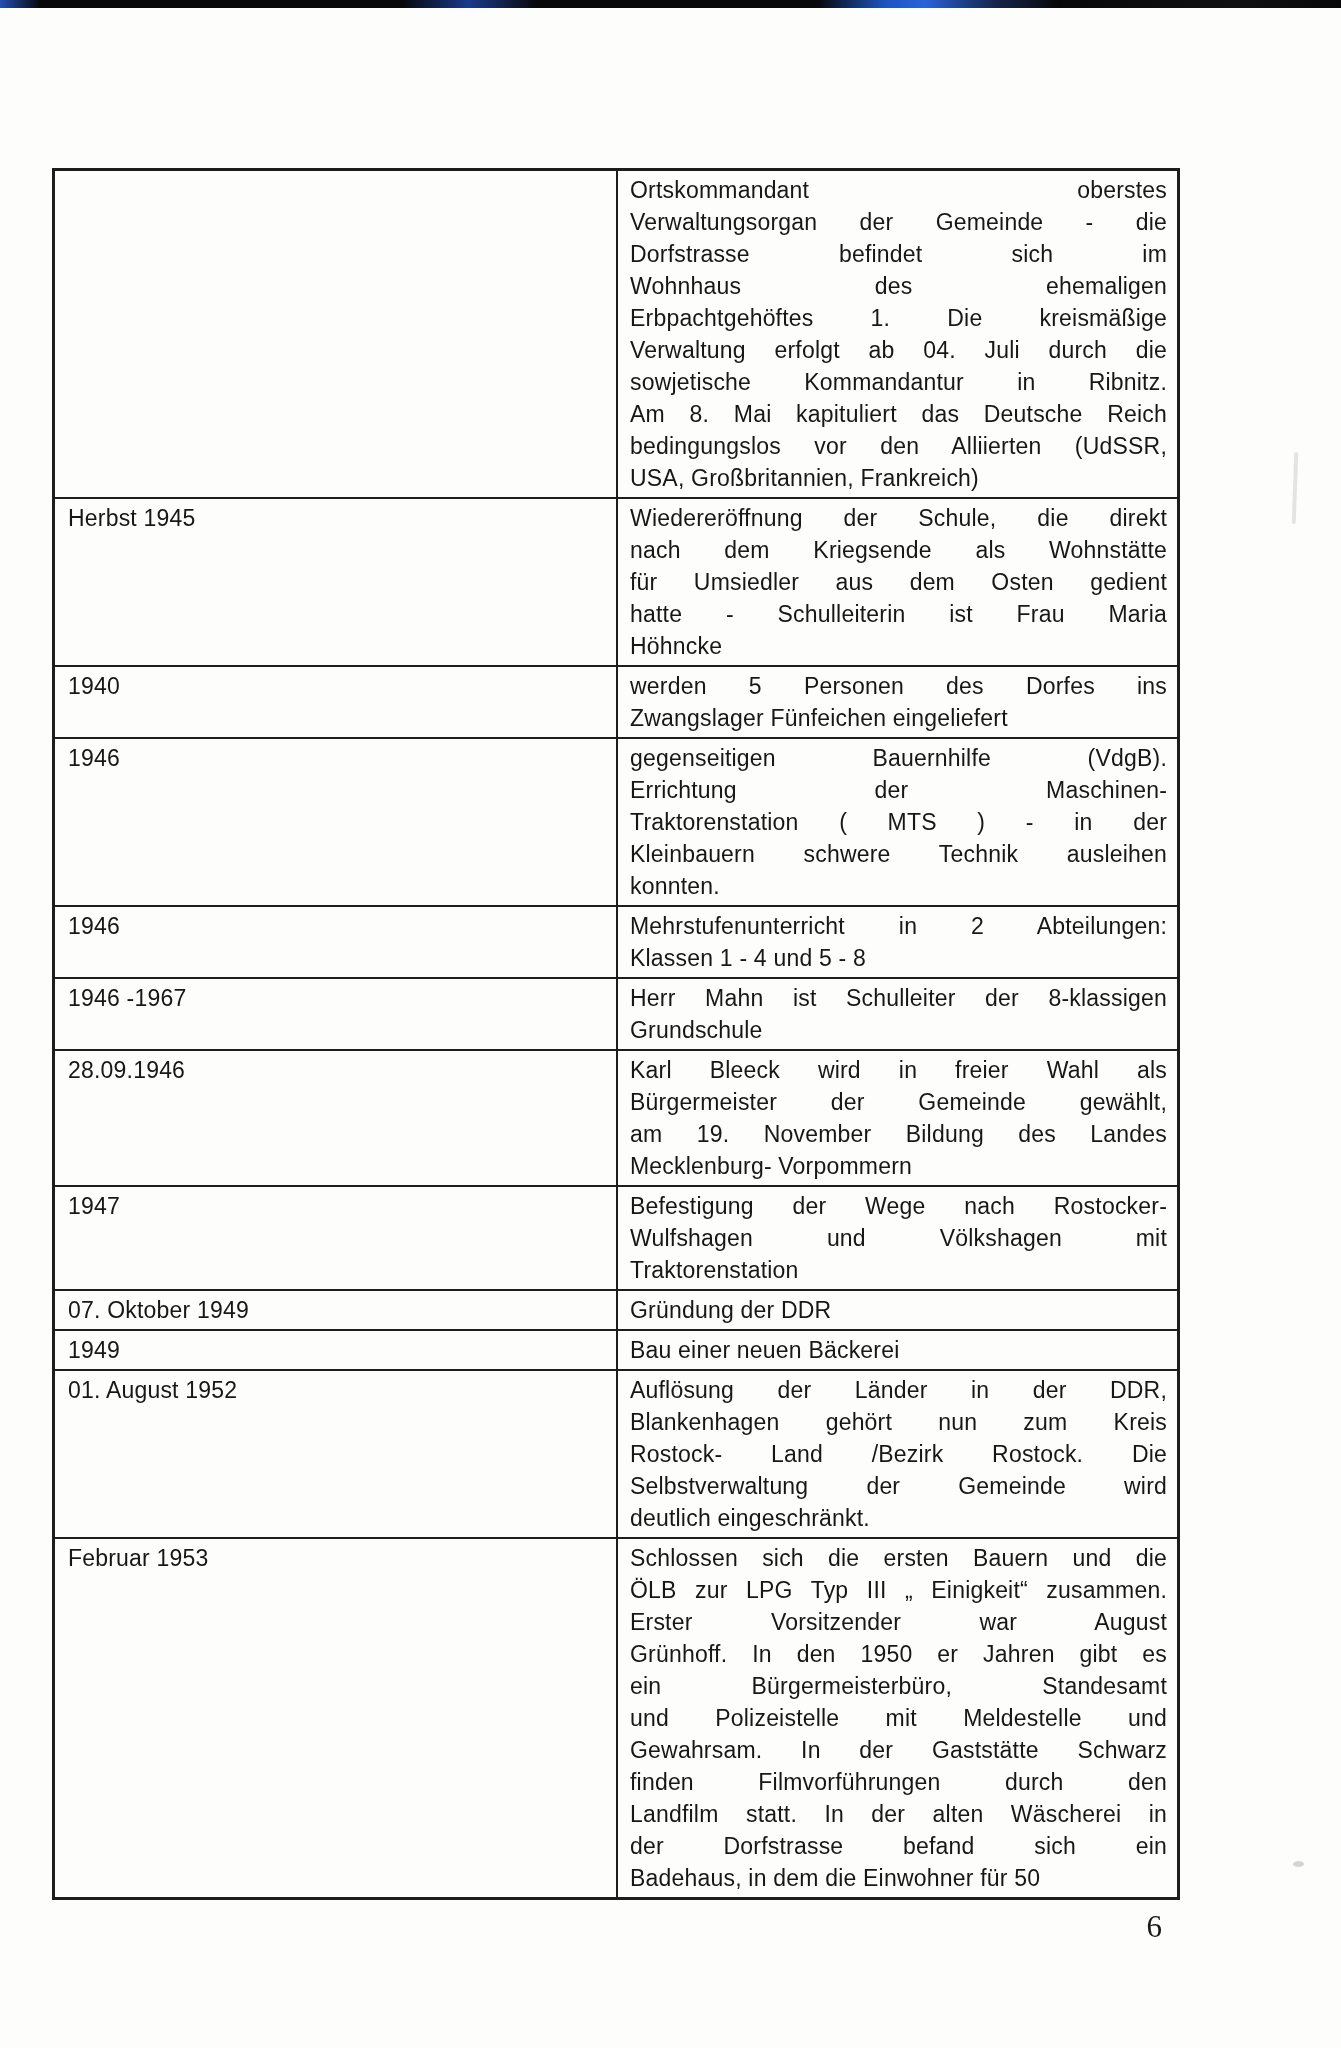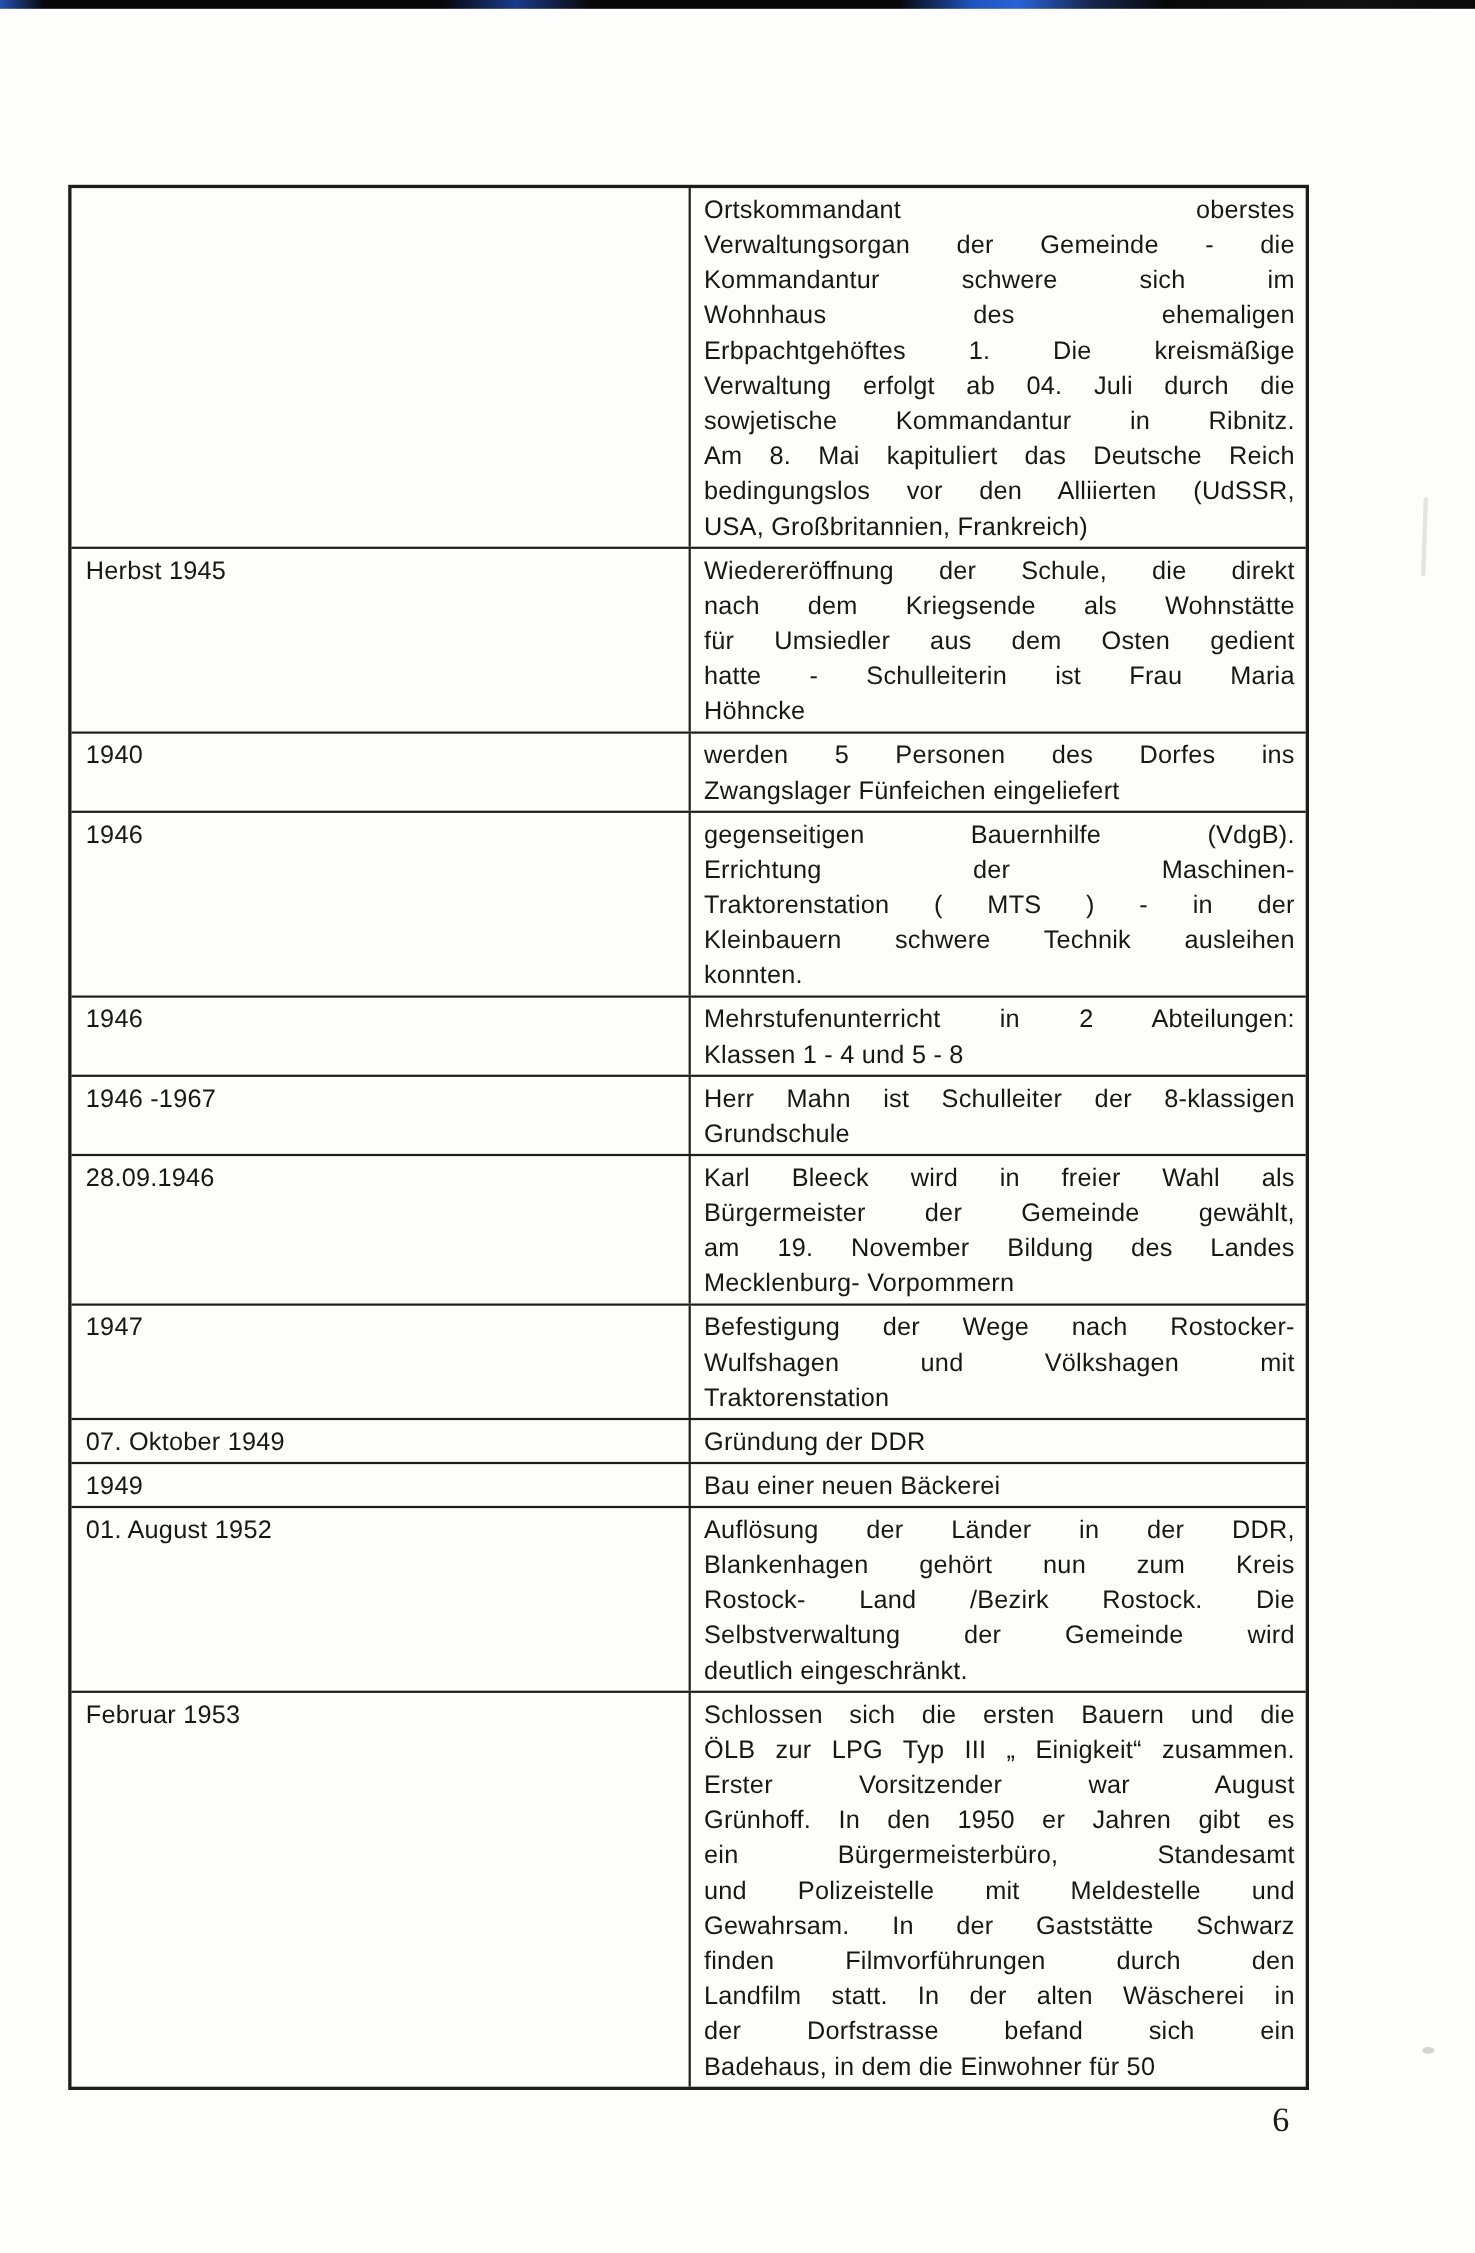--- a/index.html
+++ b/index.html
@@ -13,21 +13,21 @@
   }
   .top-edge {
     position: absolute; top: 0; left: 0; width: 1341px; height: 8px;
     background: linear-gradient(90deg,
       var(--bar-blue, #2150b4) 0%, var(--bar-black, #08080a) 3%,
       var(--bar-black, #08080a) 30%, #1a3a8a 35%, var(--bar-black, #08080a) 40%,
       var(--bar-black, #08080a) 61%, #1e55c0 66%, #2a62d8 69%,
       #16264e 74%, var(--bar-black, #08080a) 79%,
       #111114 92%, var(--bar-black, #08080a) 100%);
   }
-  .content { position: absolute; top: 168px; left: 62px; width: 1128px; }
+  .content { position: absolute; top: 168px; left: 52px; width: 1128px; }
   .doc-table { border: 3px solid var(--border, #1d1d1d); }
   .t-row { display: flex; border-bottom: 2px solid var(--border, #1d1d1d); }
   .t-row:last-child { border-bottom: none; }
   .cell { font-size: 23px; line-height: 32px; letter-spacing: 0.2px; box-sizing: border-box; }
   .date-cell {
     flex: 0 0 563px; width: 563px;
     border-right: 2px solid var(--border, #1d1d1d);
     padding: 3px 10px 3px 13px;
   }
   .event-cell { flex: 1 1 auto; padding: 3px 10px 3px 12px; overflow: hidden; }
@@ -50,21 +50,21 @@
 
 <div class="top-edge"></div>
 
 <div class="content">
   <div class="doc-table">
       <div class="t-row">
         <div class="cell date-cell"></div>
         <div class="cell event-cell">
           <div class="text-line">Ortskommandant oberstes</div>
           <div class="text-line">Verwaltungsorgan der Gemeinde - die</div>
-          <div class="text-line">Kommandantur schwere sich im</div>
+          <div class="text-line">Dorfstrasse befindet sich im</div>
           <div class="text-line">Wohnhaus des ehemaligen</div>
           <div class="text-line">Erbpachtgehöftes 1. Die kreismäßige</div>
           <div class="text-line">Verwaltung erfolgt ab 04. Juli durch die</div>
           <div class="text-line">sowjetische Kommandantur in Ribnitz.</div>
           <div class="text-line">Am 8. Mai kapituliert das Deutsche Reich</div>
           <div class="text-line">bedingungslos vor den Alliierten (UdSSR,</div>
           <div class="text-line last">USA, Großbritannien, Frankreich)</div>
         </div>
       </div>
       <div class="t-row">

